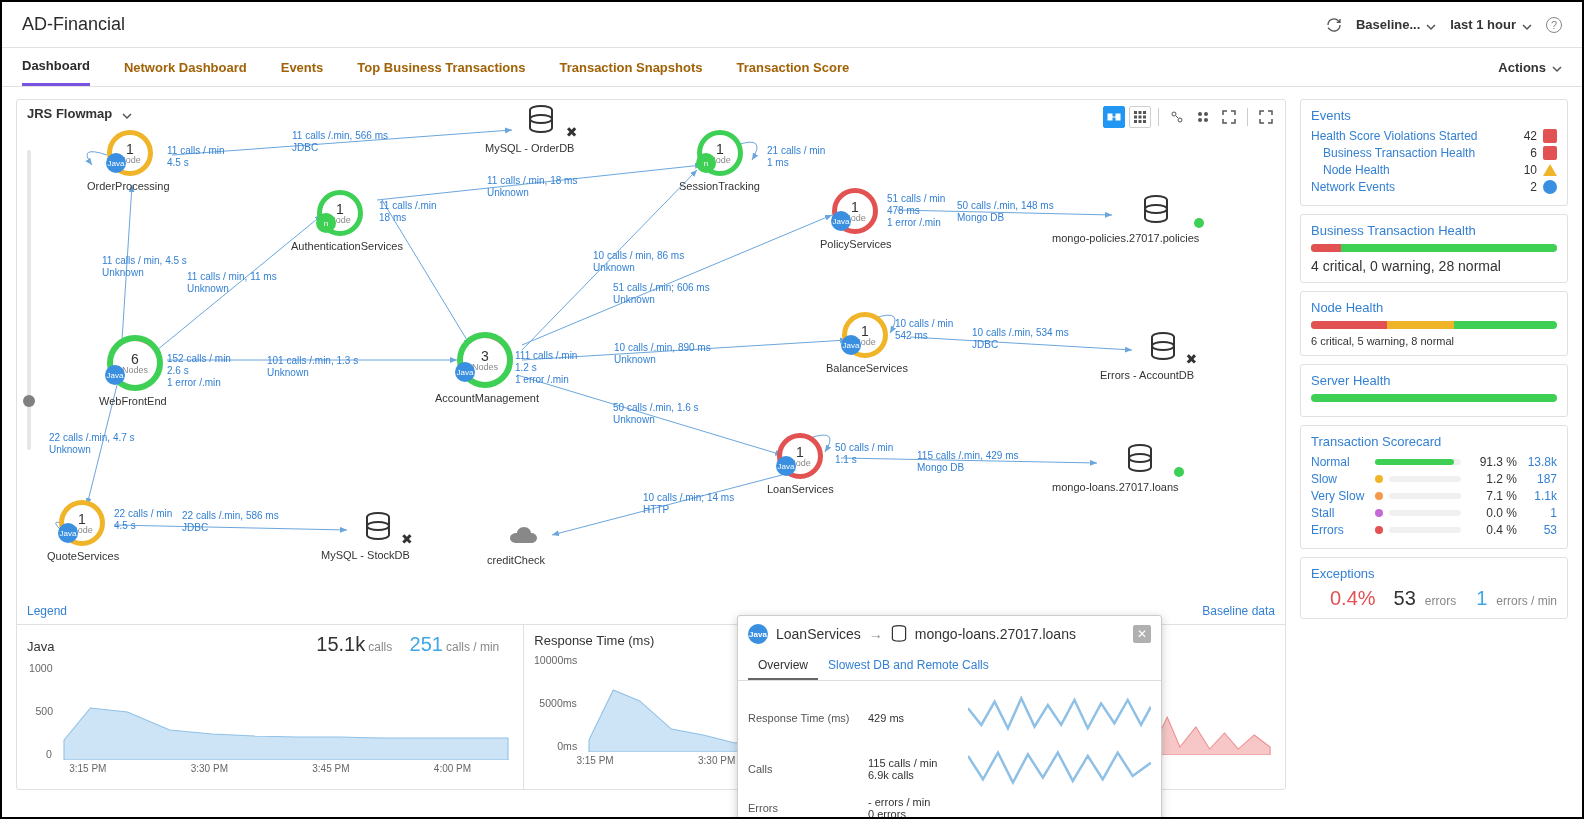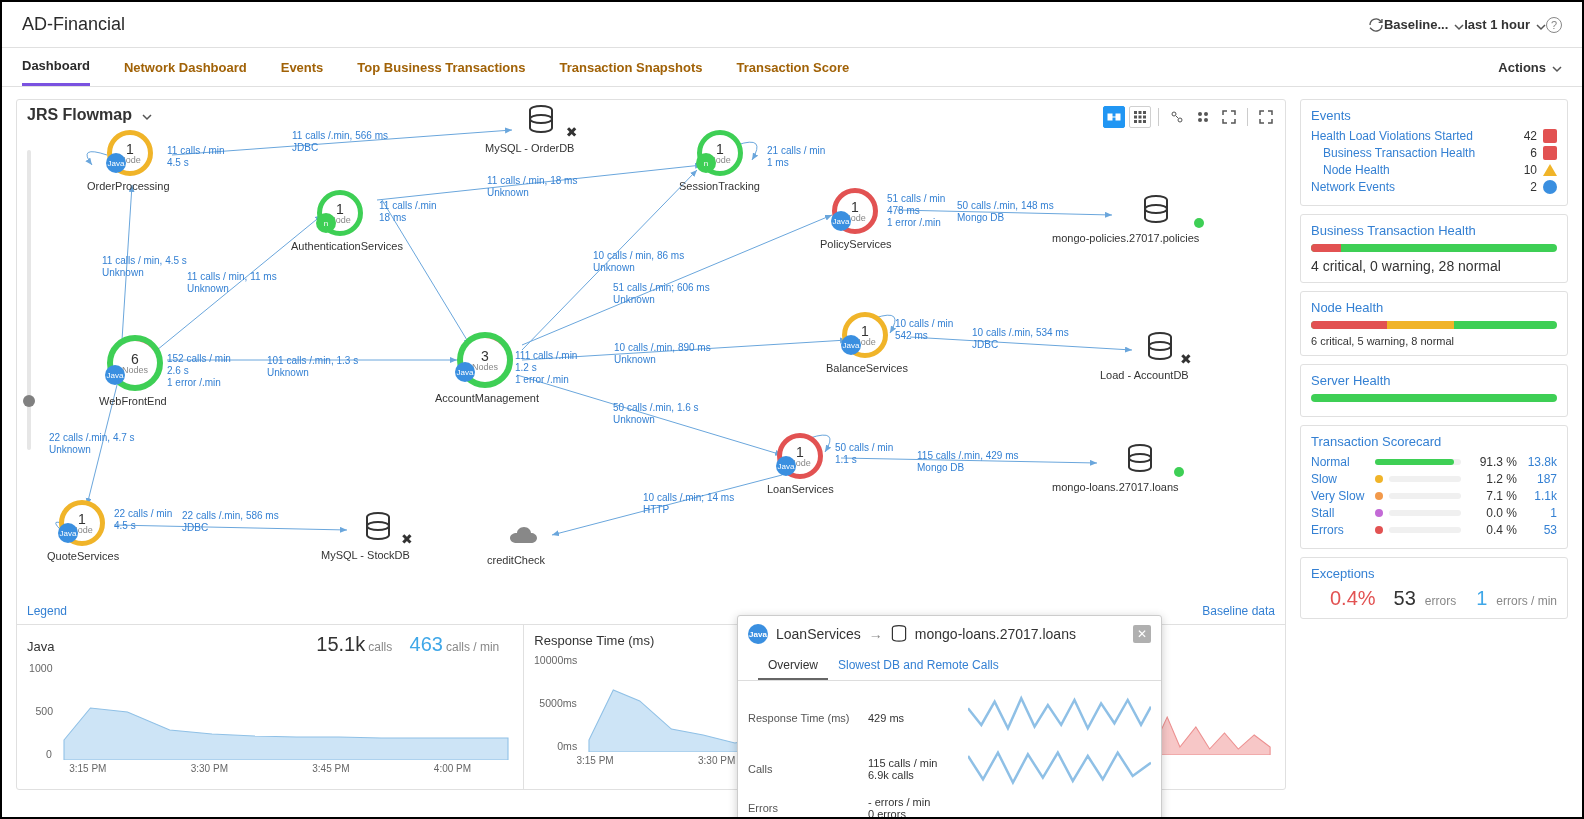--- a/index.html
+++ b/index.html
@@ -1,32 +1,32 @@
 <!DOCTYPE html>
 <html><head>
 <meta charset="utf-8">
 <style>
 * { margin: 0; padding: 0; box-sizing: border-box; }
 body { font-family: -apple-system, BlinkMacSystemFont, "Segoe UI", Arial, sans-serif; font-size: 13px; color: #333; background: #fff; width: 1584px; height: 819px; border: 2px solid #000; overflow: hidden; }
 .app-header { display: flex; align-items: center; padding: 12px 20px; border-bottom: 1px solid #e0e0e0; }
 .app-title { font-size: 18px; font-weight: 400; color: #2b2b2b; }
-.header-right { margin-left: auto; display: flex; }
+.header-right { margin-left: auto; display: flex; gap: 14px; }
 .hd-sel { display: flex; align-items: center; gap: 6px; font-weight: 600; font-size: 13px; cursor: pointer; }
 .chev { width: 10px; height: 10px; display: inline-block; }
 .chev svg, .ico svg { width: 100%; height: 100%; }
 .ico { width: 16px; height: 16px; display: inline-block; color: #555; }
 .tab-bar { display: flex; align-items: center; padding: 0 20px; border-bottom: 1px solid #e0e0e0; }
 .tab { padding: 10px 0; margin-right: 34px; font-size: 13px; font-weight: 600; color: #a16207; cursor: pointer; }
 .tab.active { color: #2b2b2b; border-bottom: 3px solid #7a52e0; }
 .actions-link { margin-left: auto; display: flex; align-items: center; gap: 6px; font-weight: 600; font-size: 13px; cursor: pointer; padding: 10px 0; }
 .content { display: flex; height: calc(100% - 100px); position: relative; }
 .left { flex: 1; display: flex; flex-direction: column; border: 1px solid #e0e0e0; margin: 12px 0 12px 14px; border-radius: 3px; overflow: hidden; position: relative; }
 .right { width: 268px; margin: 12px 14px; display: flex; flex-direction: column; gap: 8px; }
 .flowmap-head { display: flex; align-items: center; padding: 6px 10px; position: absolute; top: 0; left: 0; z-index: 5; }
-.flowmap-title { font-weight: 600; font-size: 16px; margin-right: 10px; }
+.flowmap-title { font-weight: 600; font-size: 13px; margin-right: 10px; }
 .flowmap-tools { position: absolute; top: 6px; right: 8px; z-index: 6; display: flex; align-items: center; gap: 4px; }
 .tool-btn { width: 22px; height: 22px; border: 1px solid #d0d0d0; border-radius: 2px; display: flex; align-items: center; justify-content: center; background: #fff; cursor: pointer; }
 .tool-btn.active { background: #2196f3; color: #fff; border-color: #2196f3; }
 .tool-divider { width: 1px; height: 18px; background: #ccc; margin: 0 3px; }
 .flowmap-canvas { position: relative; width: 100%; height: 510px; }
 .flowmap-svg { position: absolute; top: 0; left: 0; width: 100%; height: 100%; }
 .nodewrap { position: absolute; text-align: center; }
 .ring { border-radius: 50%; display: flex; flex-direction: column; align-items: center; justify-content: center; background: #fff; }
 .ring .cnt { font-size: 14px; font-weight: 400; }
 .ring .lbl { font-size: 9px; color: #888; margin-top: -2px; }
@@ -66,21 +66,21 @@
 .tbl-row .dot { width: 8px; height: 8px; border-radius: 4px; margin-right: 6px; }
 .tbl-row .barcell { flex: 1; height: 6px; background: #f0f0f0; border-radius: 3px; margin-right: 8px; position: relative; }
 .tbl-row .barcell .f { position: absolute; height: 100%; border-radius: 3px; }
 .tbl-row .pct { width: 48px; text-align: right; }
 .tbl-row .val { width: 40px; text-align: right; color: #3480d3; }
 .tbl-row .lblue { color: #3480d3; }
 .popup { position: absolute; left: 735px; top: 528px; width: 425px; background: #fff; border: 1px solid #ccc; border-radius: 3px; box-shadow: 0 2px 10px rgba(0,0,0,.2); z-index: 20; }
 .popup-hd { display: flex; align-items: center; padding: 8px 10px; gap: 8px; font-size: 14px; }
 .popup-hd .arr { color: #888; }
 .popup-close { margin-left: auto; width: 18px; height: 18px; background: #b0b0b0; color: #fff; border-radius: 2px; display: flex; align-items: center; justify-content: center; font-size: 12px; cursor: pointer; }
-.popup-tabs { display: flex; border-bottom: 1px solid #ddd; padding: 0 20px; }
+.popup-tabs { display: flex; border-bottom: 1px solid #ddd; padding: 0 10px; }
 .popup-tab { padding: 6px 10px; font-size: 12px; color: #3480d3; cursor: pointer; }
 .popup-tab.active { color: #333; border-bottom: 2px solid #666; }
 .popup-body { padding: 10px; }
 .popup-row { display: flex; align-items: center; margin: 4px 0; font-size: 11px; }
 .popup-row .k { width: 120px; color: #555; }
 .popup-row .v { width: 100px; color: #333; }
 .popup-row .spark { flex: 1; }
 .slider-rail { position: absolute; left: 10px; top: 50px; width: 4px; height: 300px; background: #e6e6e6; border-radius: 2px; z-index: 4; }
 .slider-thumb { position: absolute; left: -4px; top: 245px; width: 12px; height: 12px; border-radius: 50%; background: #808080; }
 .flowmap-area { position: relative; flex: 1; }
@@ -326,21 +326,21 @@
         <div class="edgetext" style="left:878px;top:218px">10 calls / min<br>542 ms</div>
         <div class="edgetext" style="left:955px;top:227px">10 calls /.min, 534 ms<br>JDBC</div>
 
         <div class="nodewrap" style="left:1115px; top:232px;">
           <svg class="db-icon" viewBox="0 0 26 30">
               <ellipse cx="13" cy="5" rx="11" ry="4" fill="#fff" stroke="#333" stroke-width="2"></ellipse>
               <path d="M2 5v18c0 2.2 4.9 4 11 4s11-1.8 11-4V5" fill="#fff" stroke="#333" stroke-width="2"></path>
               <ellipse cx="13" cy="14" rx="11" ry="4" fill="none" stroke="#333" stroke-width="2"></ellipse>
             </svg>
           <span style="position:absolute; right:-3px; bottom:14px; font-size:14px; color:#333;">✖</span>
-          <div class="nodename" style="margin-left:-32px">Load - AccountDB</div>
+          <div class="nodename" style="margin-left:-32px">Errors - AccountDB</div>
         </div>
 
         <div class="nodewrap" style="left:760px; top:333px;">
           <div class="ring" style="width:46px;height:46px;border:5px solid #e25252; position:relative;">
             <span class="cnt">1</span>
             <span class="lbl">Node</span>
             <div class="badge" style="background:#3a8fe0">Java</div>
           </div>
           <div class="nodename" style="margin-left:-10px">LoanServices</div>
         </div>
@@ -391,21 +391,21 @@
       <a class="legend-link">Legend</a>
       <a class="baseline-link">Baseline data</a>
     </div>
 
     <div class="mini-charts">
       <div class="mini">
         <div class="mini-head">
           <span class="mini-title">Java</span>
           <span class="mini-stats">
             <span class="mini-big">15.1k</span><span class="mini-unit">calls</span>
-            <span class="mini-big mini-blue">463</span><span class="mini-unit">calls / min</span>
+            <span class="mini-big mini-blue">251</span><span class="mini-unit">calls / min</span>
           </span>
         </div>
         <svg class="charts-svg" viewBox="0 0 460 100" preserveAspectRatio="none">
           <text x="2" y="12" font-size="10" fill="#666">1000</text>
           <text x="8" y="55" font-size="10" fill="#666">500</text>
           <text x="18" y="98" font-size="10" fill="#666">0</text>
           <path d="M35 80 L60 48 L95 52 L135 70 L175 74 L215 76 L255 77 L295 77 L335 78 L375 78 L415 78 L455 78 L455 100 L35 100 Z" fill="#cde4f6" stroke="#8fc0e6"></path>
         </svg>
         <div class="xlabels">
             <span>3:15 PM</span>
@@ -436,21 +436,21 @@
           <path d="M5 100 L15 20 L25 84 L40 68 L52 88 L65 58 L78 90 L92 70 L105 92 L118 62 L130 92 L145 72 L158 94 L172 78 L185 94 L200 80 L215 92 L215 100 Z" fill="#f7c7c7" stroke="#ec8f8f"></path>
         </svg>
       </div>
     </div>
   </div>
 
   <div class="right">
     <div class="panel">
       <div class="panel-title">Events</div>
       <div class="panel-row">
-          <span class="txt">Health Load Violations Started</span>
+          <span class="txt">Health Score Violations Started</span>
           <span class="num">42</span>
           <span class="sq" style="background:#e25252"></span>
         </div>
       <div class="panel-row">
           <span class="txt indent">Business Transaction Health</span>
           <span class="num">6</span>
           <span class="sq" style="background:#e25252"></span>
         </div>
       <div class="panel-row">
           <span class="txt indent">Node Health</span>

